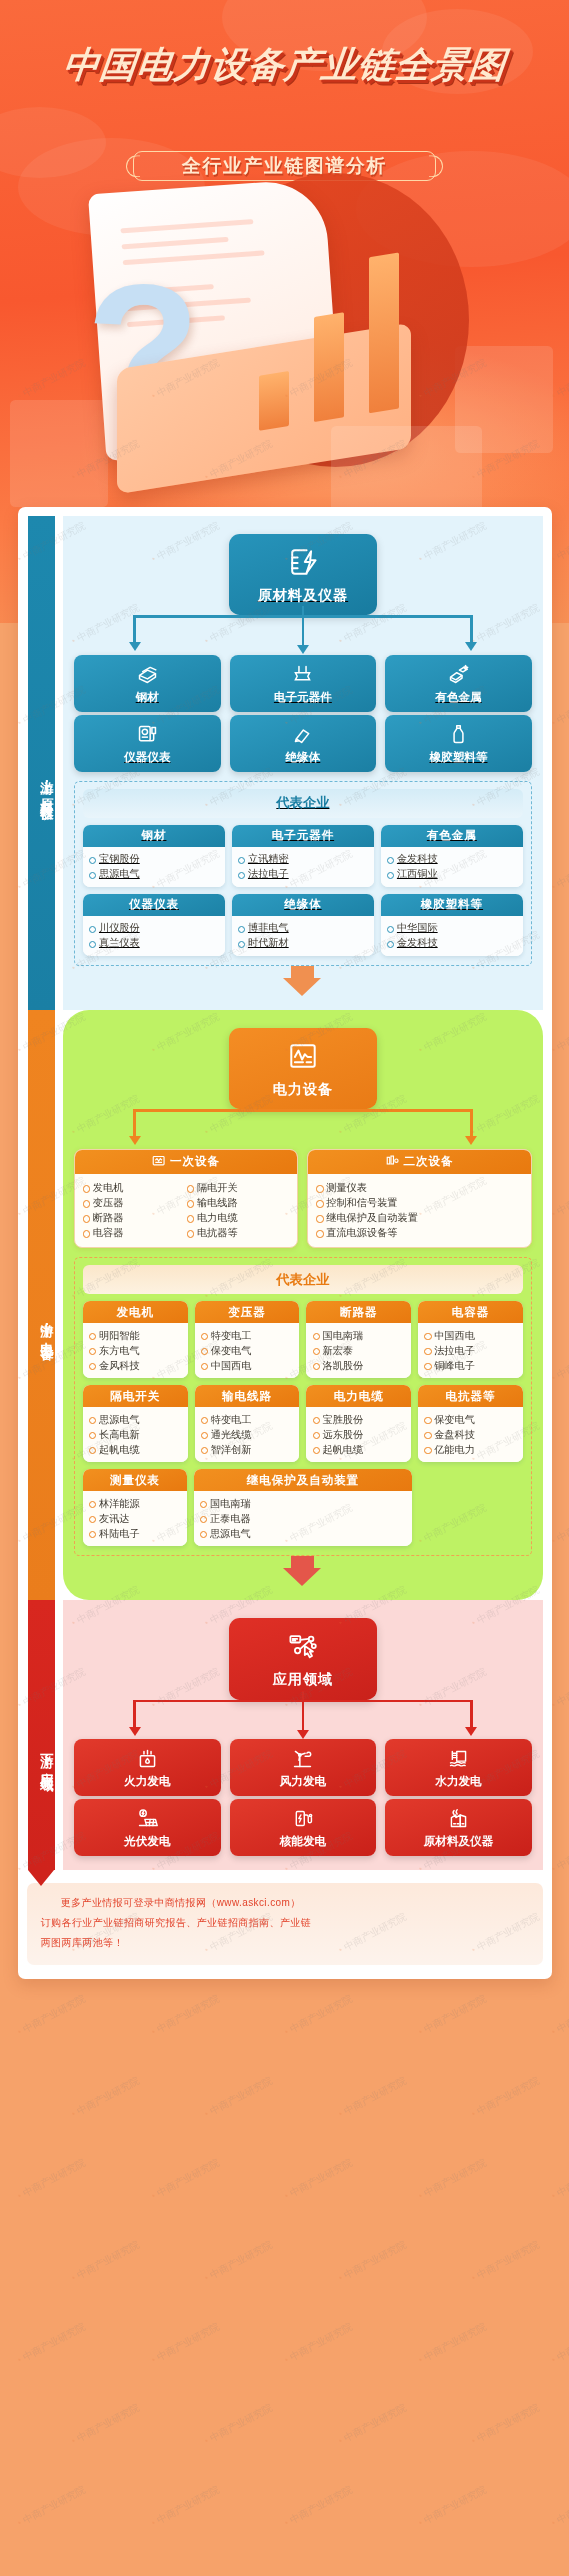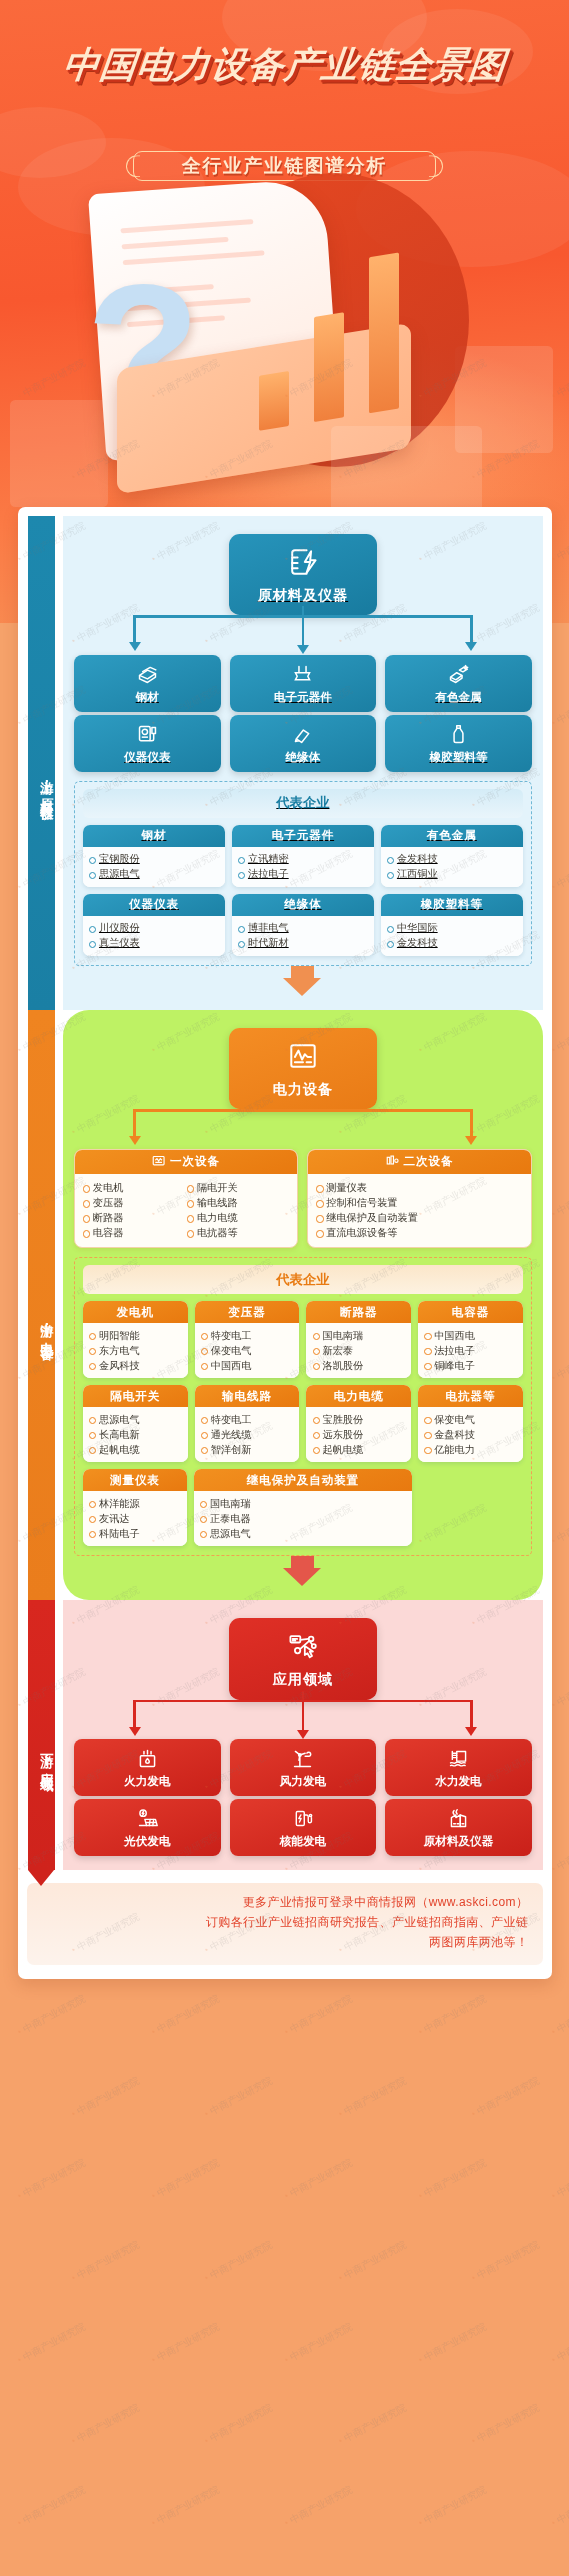--- a/index.html
+++ b/index.html
@@ -326,24 +326,23 @@
   .ba-m .shaft { background: #e4564a; }
   .ba-m .head  { border-top: 18px solid #e4564a; }
 
   
   .footer {
     margin: 12.5px 0 0;
     background: linear-gradient(180deg,#fde9db,#fdf3ec);
     border-radius: 7.1px;
     padding: 10.7px 14.2px 12.5px;
     color: #e2432b;
-    font-size: 12px;
+    font-size: 10px;
     line-height: 19.6px;
     letter-spacing: 0.4px;
-    text-align: right;
   }
   .footer .l1 { text-indent: 2em; }
 
   
   .wm {
     position: absolute;
     font-size: 9.8px;
     color: rgba(120,120,120,.16);
     transform: rotate(-28deg);
     white-space: nowrap;

